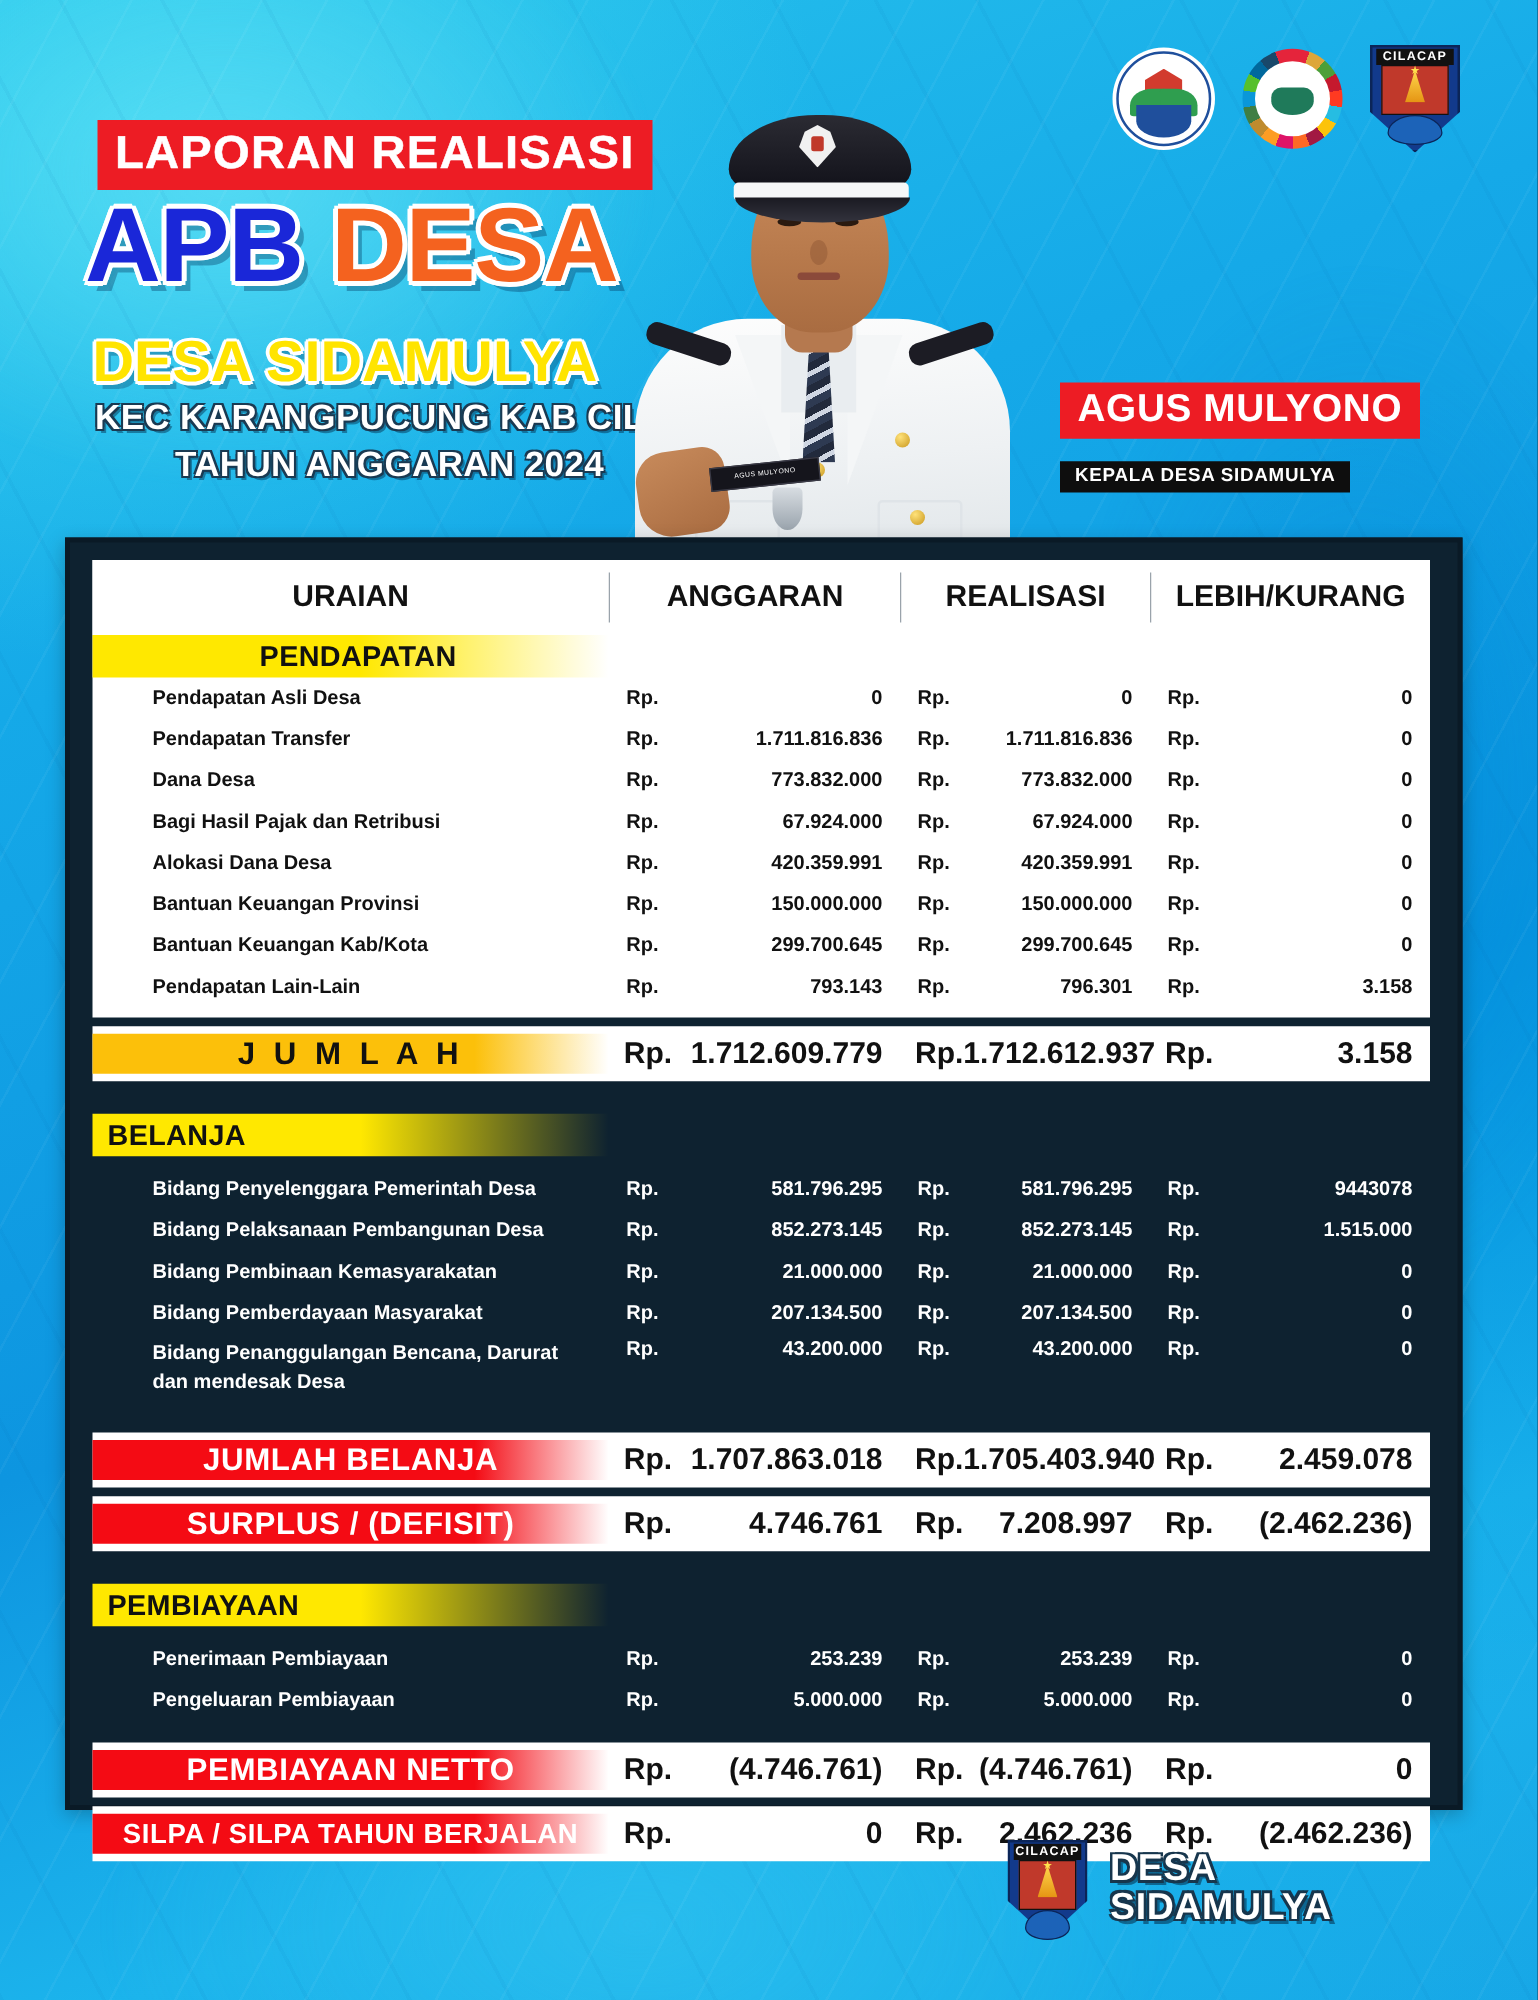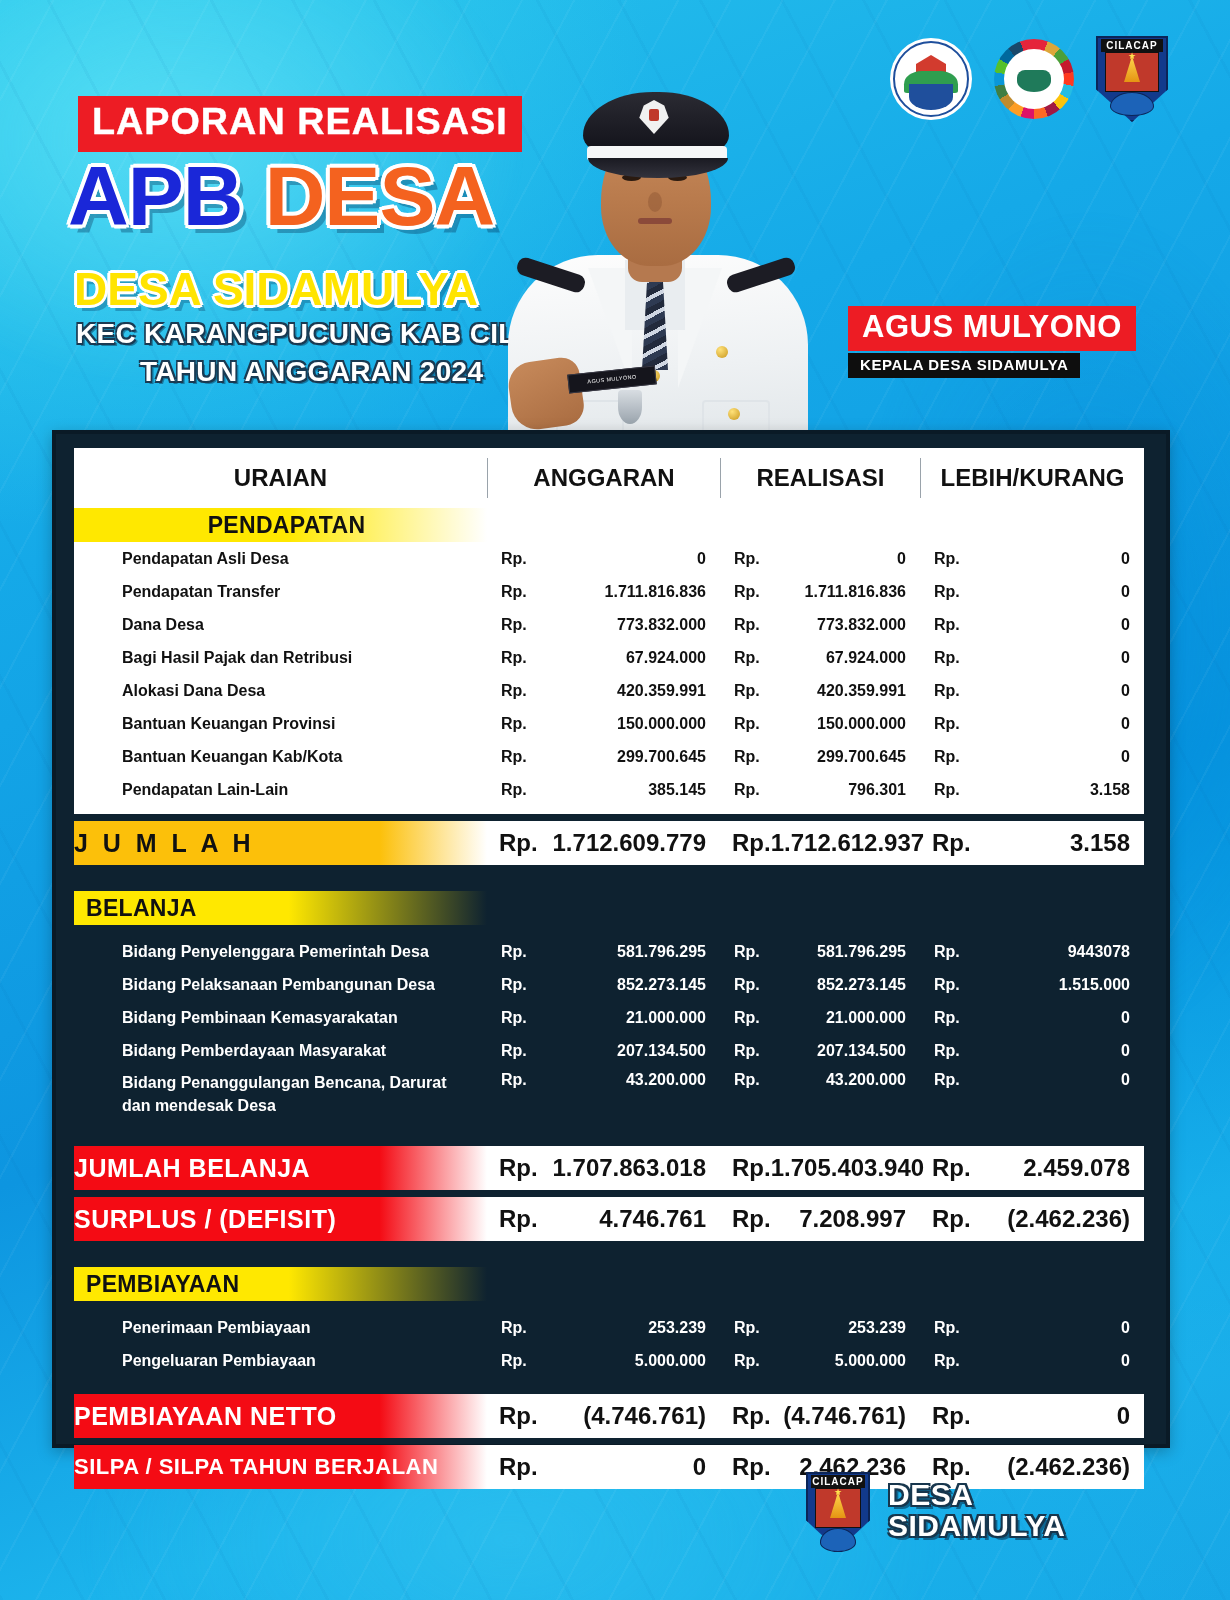--- a/index.html
+++ b/index.html
@@ -149,21 +149,21 @@
   .crest .flame{position:absolute;left:50%;top:20px;transform:translateX(-50%);width:16px;height:26px;
     background:linear-gradient(180deg,#ffd84d,#e59413);clip-path:polygon(50% 0,100% 100%,0 100%);}
   .crest .star{position:absolute;left:50%;top:15px;transform:translateX(-50%);color:#ffe14d;font-size:9px;}
   .crest .bot{position:absolute;left:14px;right:14px;top:56px;height:22px;background:#1c63b8;
     border-radius:50% 50% 50% 50%/60% 60% 40% 40%;border:1px solid #0b2558;}
 
   
   #namebadge{position:absolute;left:848px;top:306px;}
   .nb-red{background:#ed1c24;padding:3px 14px 6px 14px;display:inline-block;}
   .nb-red span{font-size:31px;font-weight:bold;color:#fff;letter-spacing:.5px;white-space:nowrap;}
-  .nb-black{background:#0e0e0e;padding:3px 12px 4px 12px;display:inline-block;margin-top:2px;}
+  .nb-black{background:#0e0e0e;padding:3px 12px 4px 12px;display:inline-block;margin-top:18px;}
   .nb-black span{font-size:15px;font-weight:bold;color:#fff;letter-spacing:.6px;white-space:nowrap;}
 
   
   #panel{position:absolute;left:52px;top:430px;width:1110px;height:1010px;
     background:#0e2230;border:4px solid #0a1a26;box-shadow:0 4px 14px rgba(0,0,0,.25);}
   .ptable{position:absolute;left:18px;top:14px;width:1070px;}
 
   .rowgrid{display:grid;grid-template-columns:413px 233px 200px 224px;align-items:center;}
 
   
@@ -188,21 +188,21 @@
   .drow .val{font-size:16px;font-weight:bold;text-align:right;padding-right:14px;}
   .light .name,.light .rp,.light .val{color:#111;}
   .dark .name,.dark .rp,.dark .val{color:#fff;}
   .cellpair{display:flex;justify-content:space-between;align-items:center;}
 
   .drow2{height:58px;align-items:start;padding-top:4px;}
   .drow2 .name{line-height:1.45;}
 
   
   .totrow{height:44px;margin-top:7px;}
-  .totrow .lblcell{height:44px;display:flex;align-items:center;justify-content:flex-start;}
+  .totrow .lblcell{height:32px;display:flex;align-items:center;justify-content:center;}
   .totrow .lblcell span{font-size:25px;font-weight:bold;color:#fff;letter-spacing:.5px;}
   .tot-yellow .lblcell{background:linear-gradient(90deg,#fcc00a 0%,#fcc00a 74%,rgba(255,255,255,0) 100%);}
   .tot-yellow .lblcell span{color:#111;letter-spacing:4px;}
   .tot-red .lblcell{background:linear-gradient(90deg,#f40b14 0%,#f40b14 74%,rgba(255,255,255,0) 100%);}
   .totrow .rp{font-size:24px;font-weight:bold;color:#111;padding-left:12px;}
   .totrow .val{font-size:24px;font-weight:bold;color:#111;text-align:right;padding-right:14px;}
   .totrow.wb{background:#fff;}
   .spacer-sm{height:10px;}
   .spacer-lg{height:26px;}
 
@@ -414,21 +414,21 @@
           </div>
         <div class="cellpair">
             <span class="rp">Rp.</span>
             <span class="val">0</span>
           </div>
       </div>
       <div class="rowgrid drow light">
         <div class="name">Pendapatan Lain-Lain</div>
         <div class="cellpair">
             <span class="rp">Rp.</span>
-            <span class="val">385.145</span>
+            <span class="val">793.143</span>
           </div>
         <div class="cellpair">
             <span class="rp">Rp.</span>
             <span class="val">796.301</span>
           </div>
         <div class="cellpair">
             <span class="rp">Rp.</span>
             <span class="val">3.158</span>
           </div>
       </div>

